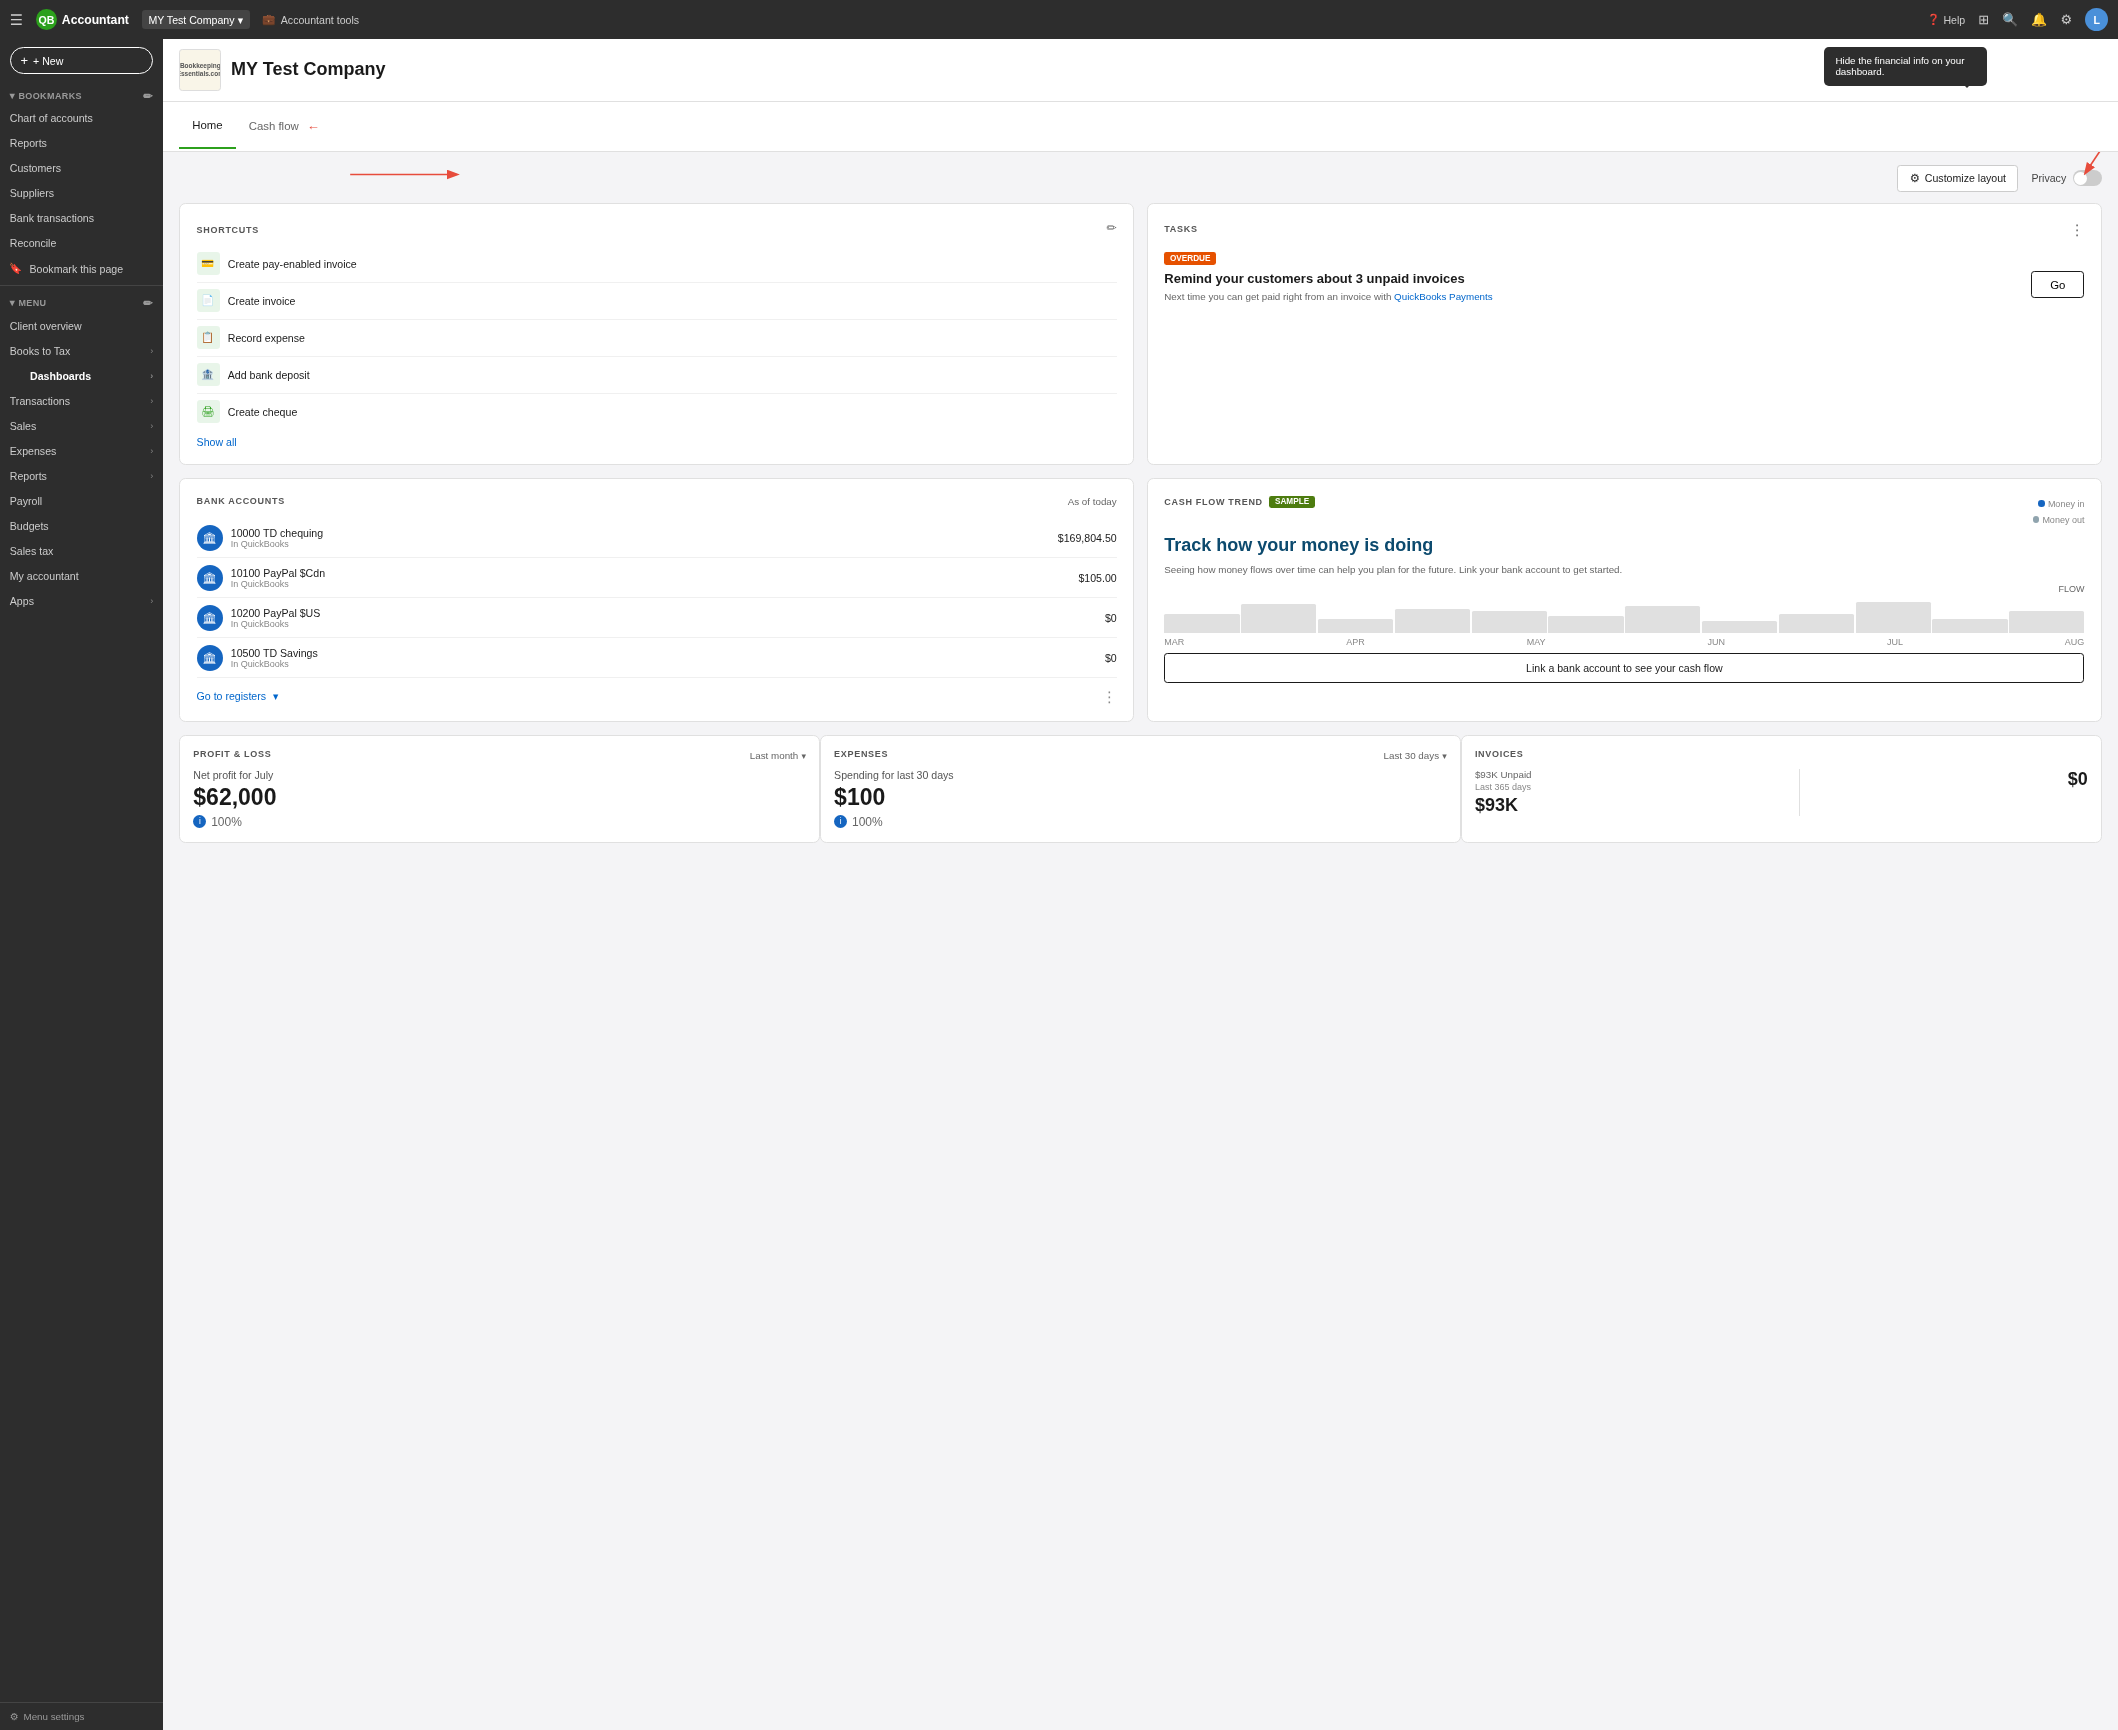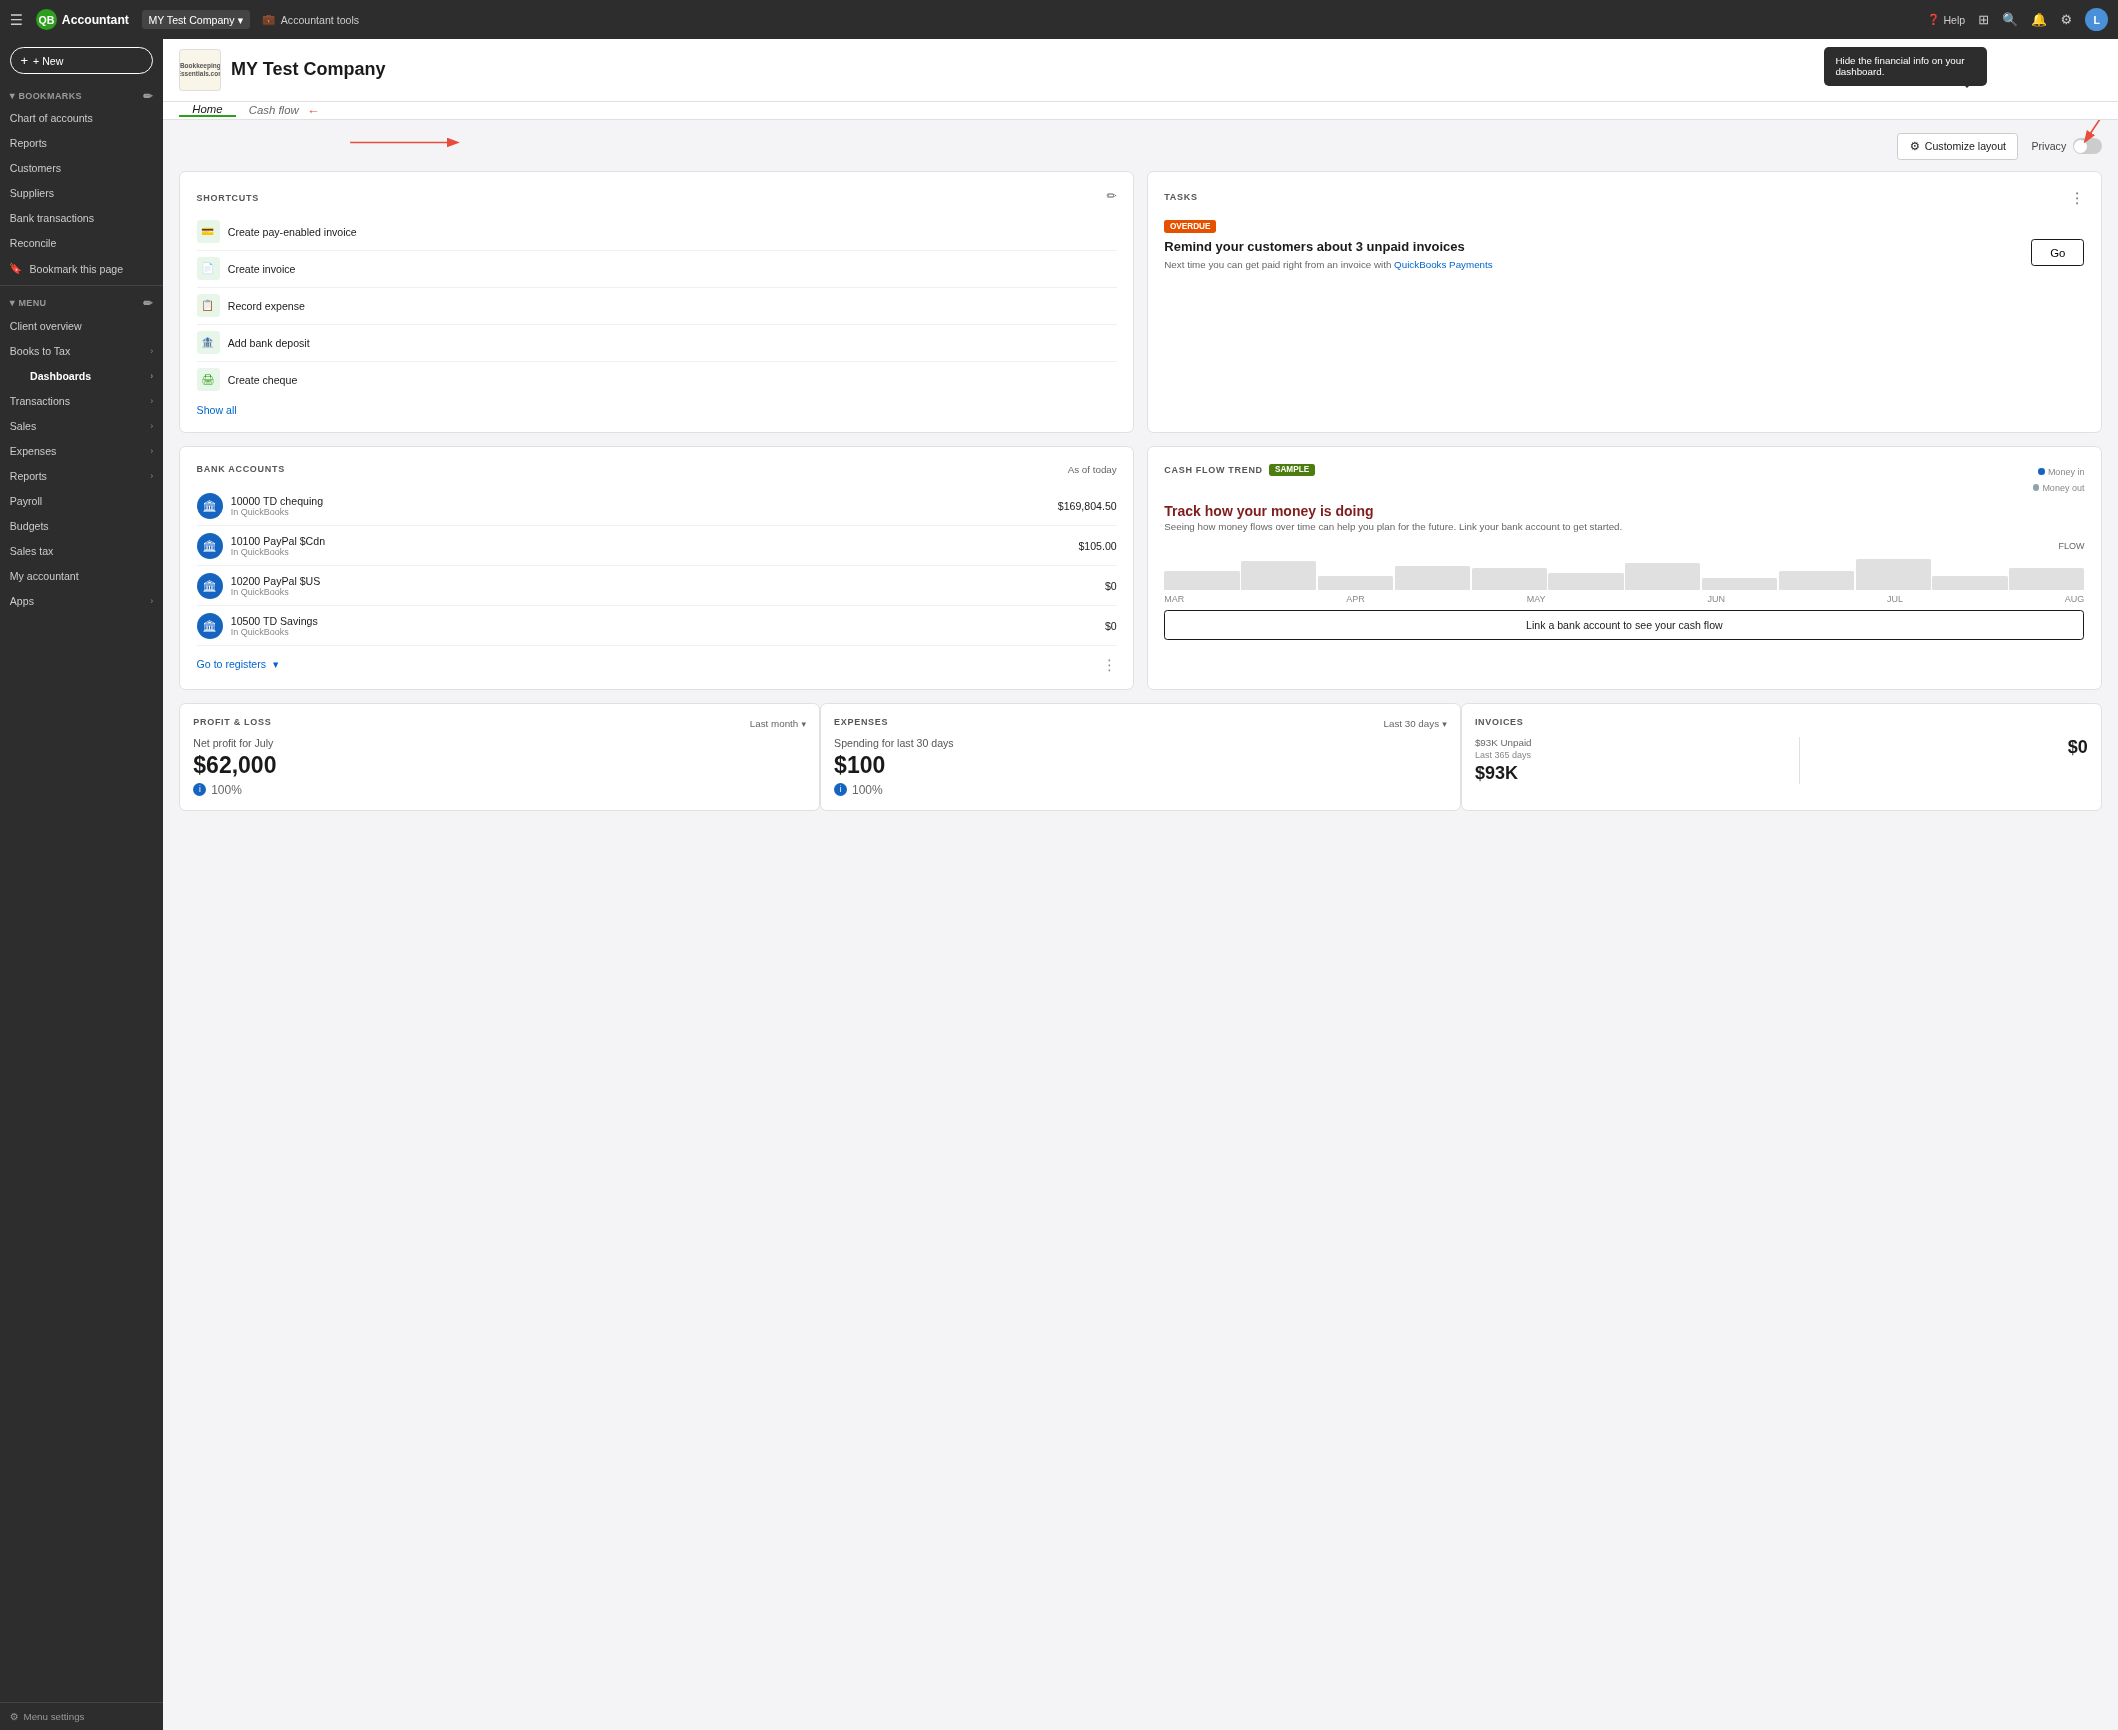--- a/index.html
+++ b/index.html
@@ -52,21 +52,21 @@
     .company-logo { width: 42px; height: 42px; border: 0.8px solid #ddd; border-radius: 3.3px; background: #f9f5e8; display: flex; align-items: center; justify-content: center; overflow: hidden; }
     .company-logo-text { font-size: 6.5px; text-align: center; color: #555; line-height: 1.2; font-weight: 600; }
     .company-name { font-size: 18px; font-weight: 600; color: #1a1a1a; }
 
     
     .tooltip-box { position: absolute; top: 8.2px; right: 131px; background: #2d2d2d; color: #fff; border-radius: 4.9px; padding: 8.2px 11.4px; font-size: 9.8px; width: 163px; z-index: 200; }
     .tooltip-box::after { content: ''; position: absolute; bottom: -6.5px; right: 16.3px; border: 4.1px solid transparent; border-top-color: #2d2d2d; }
 
     
     .tabs-bar { display: flex; align-items: center; padding: 0 16.3px; background: #fff; border-bottom: 0.8px solid #e0e0e0; flex-shrink: 0; }
-    .tab { padding: 0 13px; font-size: 11.4px; cursor: pointer; color: #666; border-bottom: 2.4px solid transparent; font-style: italic; }
+    .tab { padding: 16px 13px; font-size: 11.4px; cursor: pointer; color: #666; border-bottom: 2.4px solid transparent; }
     .tab.active { color: #1a1a1a; border-bottom-color: #2ca01c; font-weight: 500; }
 
     
     .content { flex: 1; overflow-y: auto; padding: 13px 16.3px; }
     .content::-webkit-scrollbar { width: 4.9px; }
     .content::-webkit-scrollbar-thumb { background: #ccc; border-radius: 2.4px; }
 
     
     .customize-bar { display: flex; align-items: center; justify-content: flex-end; gap: 13px; margin-bottom: 11.4px; position: relative; }
     .customize-btn { display: flex; align-items: center; gap: 4.9px; border: 0.8px solid #ccc; border-radius: 3.3px; padding: 5.7px 11.4px; background: #fff; cursor: pointer; font-size: 10.6px; color: #1a1a1a; font-weight: 500; }
@@ -115,21 +115,21 @@
 
     
     .cashflow-header { display: flex; align-items: flex-start; justify-content: space-between; margin-bottom: 6.5px; }
     .cashflow-title-row { display: flex; align-items: center; gap: 6.5px; margin-bottom: 3.3px; }
     .cashflow-title { font-size: 9px; font-weight: 700; letter-spacing: 0.7px; color: #555; text-transform: uppercase; }
     .sample-badge { background: #4d7c0f; color: #fff; font-size: 8.2px; font-weight: 700; padding: 1.6px 5.7px; border-radius: 2.4px; }
     .cashflow-legend { font-size: 9px; color: #888; text-align: right; line-height: 1.8; }
     .legend-dot { display: inline-block; width: 6.5px; height: 6.5px; border-radius: 50%; margin-right: 3.3px; }
     .legend-moneyin { background: #1565c0; }
     .legend-moneyout { background: #90a4ae; }
-    .cashflow-big-title { font-size: 14px; font-weight: 700; color: #7f1d1d; margin-bottom: 2px; }
+    .cashflow-big-title { font-size: 18px; font-weight: 700; color: #0c4a6e; margin-bottom: 8px; }
     .cashflow-desc { font-size: 9.8px; color: #666; margin-bottom: 9.8px; }
     .cashflow-chart { height: 65px; position: relative; margin-bottom: 3.3px; }
     .chart-lines { display: flex; align-items: flex-end; gap: 1.6px; height: 49px; margin-bottom: 3.3px; }
     .chart-bar { flex: 1; background: #e0e0e0; border-radius: 1.6px 1.6px 0 0; }
     .chart-months { display: flex; justify-content: space-between; font-size: 9px; color: #888; margin-bottom: 6.5px; }
     .today-label { position: absolute; top: 0; right: 0; font-size: 9px; color: #666; }
     .link-bank-btn { width: 100%; border: 1.2px solid #1a1a1a; border-radius: 3.3px; padding: 8.2px; background: #fff; cursor: pointer; font-size: 10.6px; font-weight: 500; color: #1a1a1a; }
 
     
     .bottom-grid { display: grid; grid-template-columns: 1fr 1fr 1fr; gap: 0; margin-top: 13px; }

